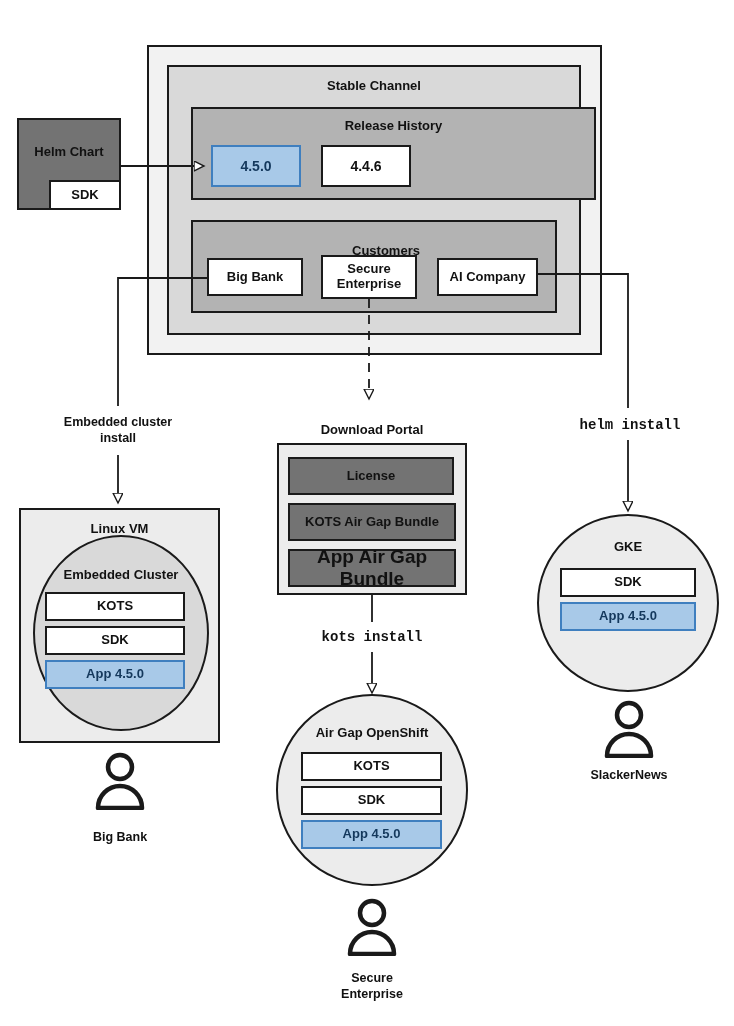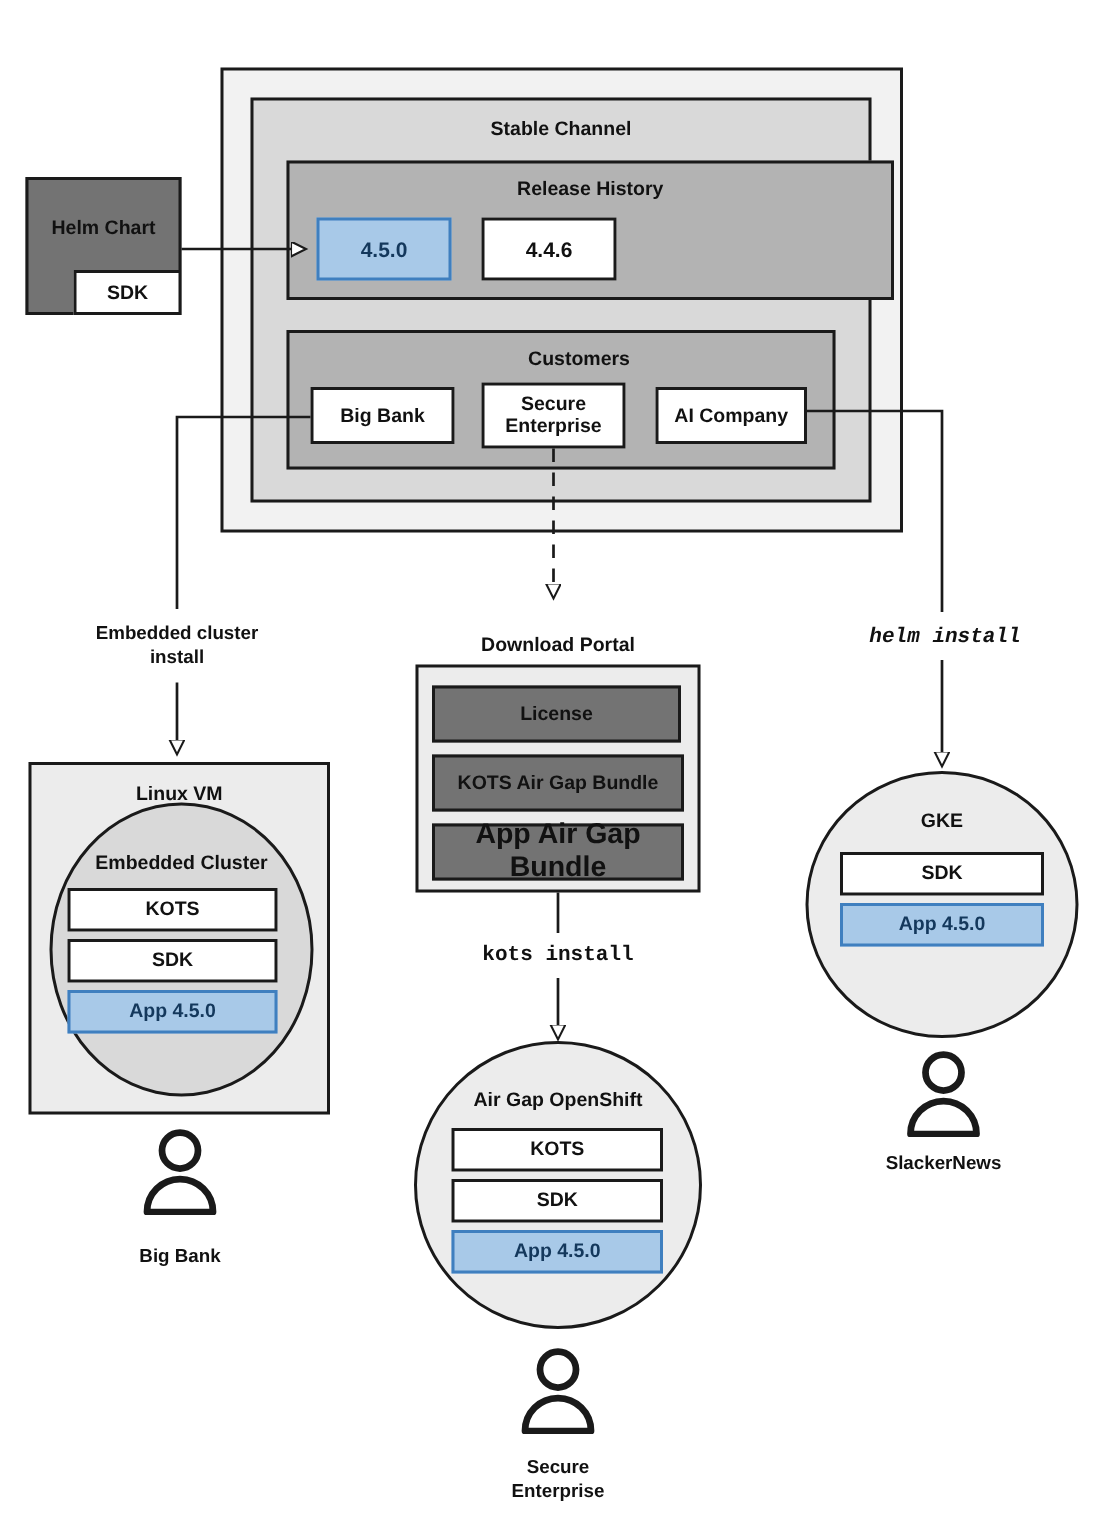--- a/index.html
+++ b/index.html
@@ -72,21 +72,21 @@
 
   <div class="box fill-blue" style="left:211px;top:145px;width:90px;height:42px;font-size:14px;font-weight:bold;">
     <span class="boxlabel">4.5.0</span>
   </div>
 
   <div class="box fill-white" style="left:321px;top:145px;width:90px;height:42px;font-size:14px;font-weight:bold;">
     <span class="boxlabel">4.4.6</span>
   </div>
 
   <div class="box fill-l3 top-label" style="left:191px;top:220px;width:366px;height:93px;">
-    <span class="sectitle" style="top:10px;padding-left:24px;">Customers</span>
+    <span class="sectitle" style="top:22px;padding-left:24px;">Customers</span>
   </div>
 
   <div class="box fill-white" style="left:207px;top:258px;width:96px;height:38px;font-size:13px;font-weight:bold;">
     <span class="boxlabel">Big Bank</span>
   </div>
 
   <div class="box fill-white" style="left:321px;top:255px;width:96px;height:44px;font-size:13px;font-weight:bold;white-space:pre-line;">
     <span class="boxlabel">Secure
 Enterprise</span>
   </div>
@@ -98,21 +98,21 @@
   <div class="box fill-gray" style="left:17px;top:118px;width:104px;height:92px;font-size:13px;font-weight:bold;">
     <span class="boxlabel" style="position:relative;top:-12px;">Helm Chart</span>
   </div>
   <div class="box fill-white" style="left:49px;top:180px;width:72px;height:30px;font-size:13px;font-weight:bold;">
     <span class="boxlabel">SDK</span>
   </div>
 
   <div class="caption" style="left:38px;top:415px;width:160px;white-space:pre-line;">Embedded cluster
 install</div>
 
-  <div class="caption mono" style="left:548px;top:417px;width:164px;font-style:italic;">helm install</div>
+  <div class="caption mono" style="left:548px;top:417px;width:164px;">helm install</div>
 
   <div class="caption mono" style="left:290px;top:629px;width:164px;">kots install</div>
 
   <div class="title" style="left:277px;top:422px;width:190px;">Download Portal</div>
 
   <div class="box fill-lgray" style="left:277px;top:443px;width:190px;height:152px;"></div>
 
   <div class="box fill-gray" style="left:288px;top:457px;width:166px;height:38px;font-size:13px;font-weight:bold;">
     <span class="boxlabel">License</span>
   </div>

